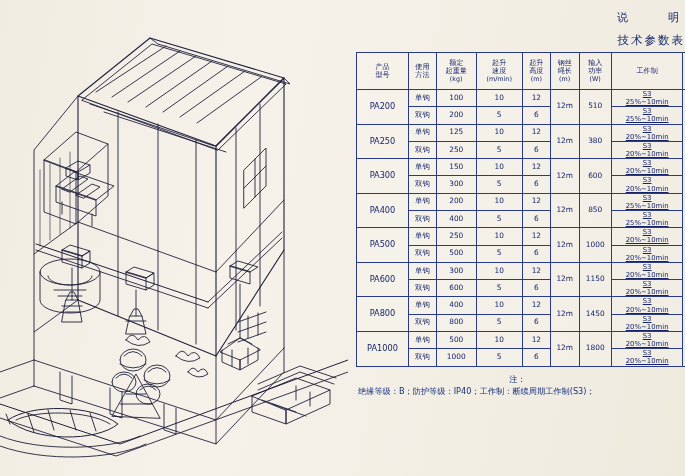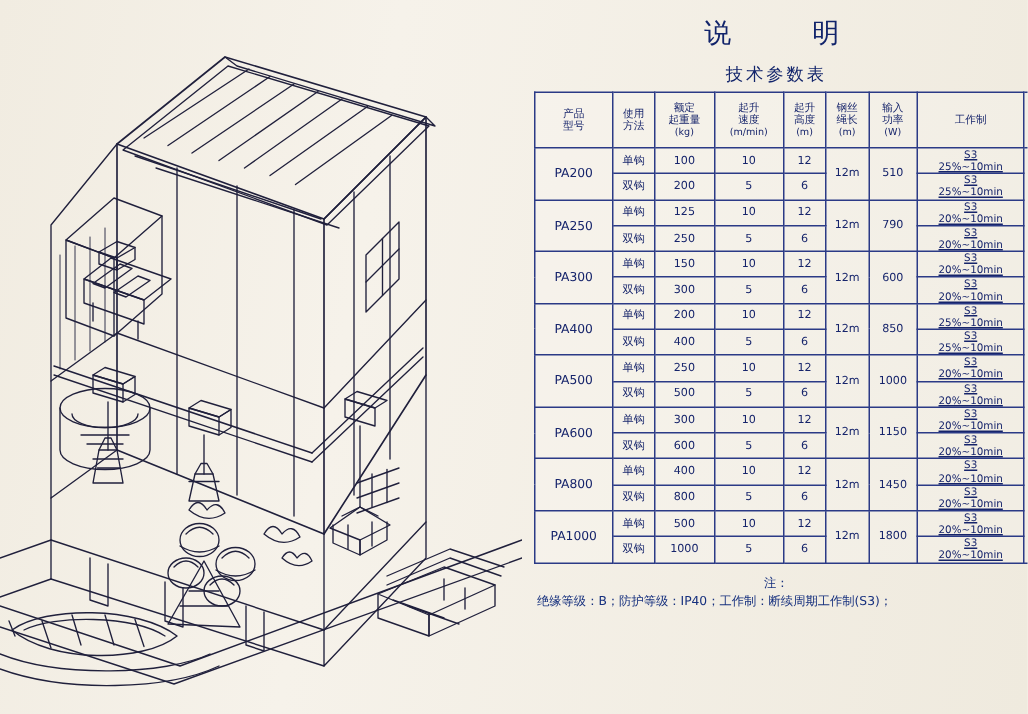--- a/index.html
+++ b/index.html
@@ -27,38 +27,38 @@
   }
   #illus svg { display:block; }
 
   
   #right {
     position: absolute;
     left: 350px; top: 0;
     width: 335px; height: 476px;
   }
   .doc-title {
-    text-align: center;
-    font-size: 18px;
+    text-align: right;
+    font-size: 11px;
     letter-spacing: 6px;
     color: #12246b;
     margin: 10px 0 8px 0;
     font-family: Liberation Mono, monospace;
   }
   .para {
     font-size: 9.6px;
     line-height: 1.62;
     color: #16307e;
     margin: 0 8px 2px 8px;
     text-align: justify;
     text-indent: 19px;
   }
   .para .u { text-decoration: underline; }
   .table-title {
-    text-align: center;
+    text-align: right;
     font-size: 11.5px;
     letter-spacing: 2px;
     color: #12246b;
     margin: 7px 0 4px 0;
   }
   
   table.params {
     border-collapse: collapse;
     margin: 0 6px;
     width: 384px;
@@ -335,21 +335,21 @@
           <td class="duty">S3<br>25%~10min</td>
         </tr>
 
         <tr>
           <td class="model" rowspan="2">PA250</td>
           <td>单钩</td>
           <td>125</td>
           <td>10</td>
           <td>12</td>
           <td rowspan="2">12m</td>
-          <td rowspan="2">790</td>
+          <td rowspan="2">380</td>
           <td class="duty">S3<br>20%~10min</td>
         </tr>
         <tr>
           <td>双钩</td>
           <td>250</td>
           <td>5</td>
           <td>6</td>
           <td class="duty">S3<br>20%~10min</td>
         </tr>
 

